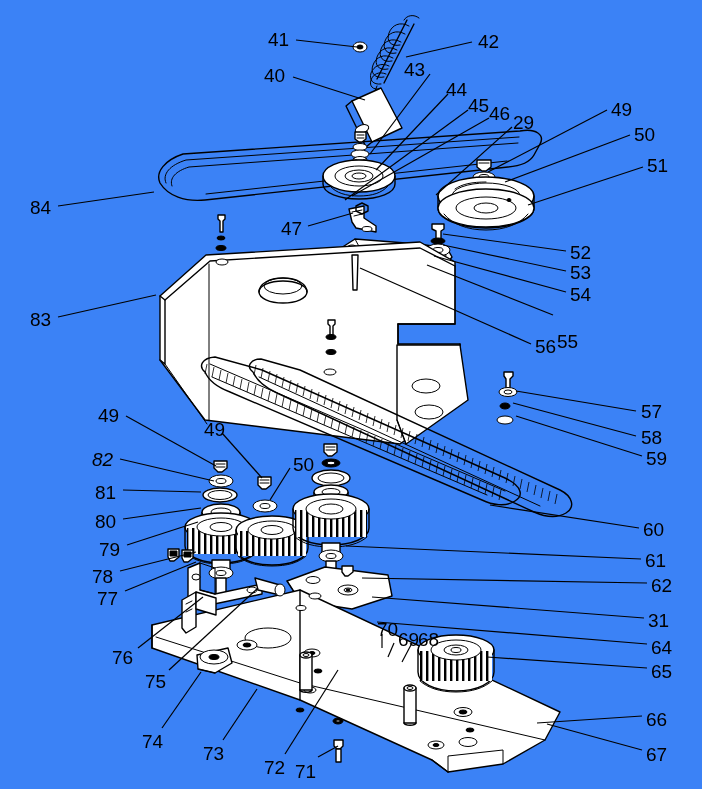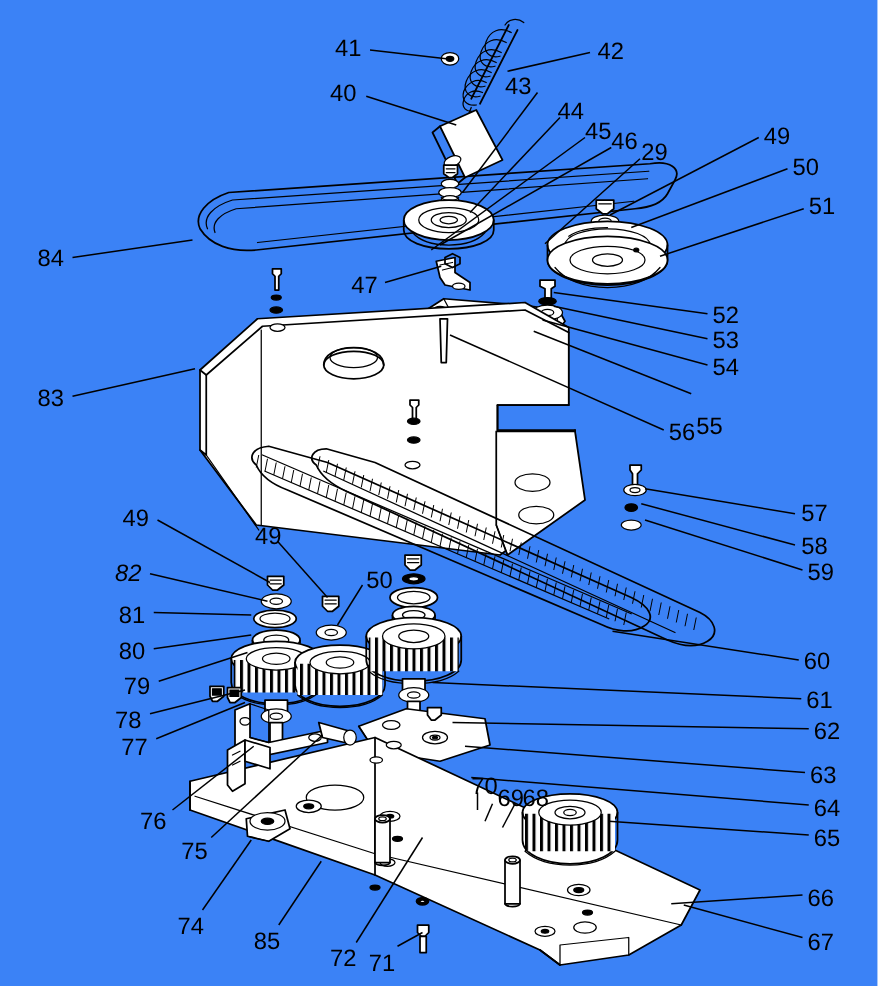--- a/index.html
+++ b/index.html
@@ -495,29 +495,29 @@
       <div class="callout" style="left: 92px; top: 450px; font-style: italic;">82</div>
       <div class="callout" style="left: 293px; top: 455px;">50</div>
       <div class="callout" style="left: 95px; top: 483px;">81</div>
       <div class="callout" style="left: 95px; top: 512px;">80</div>
       <div class="callout" style="left: 99px; top: 540px;">79</div>
       <div class="callout" style="left: 92px; top: 567px;">78</div>
       <div class="callout" style="left: 97px; top: 589px;">77</div>
       <div class="callout" style="left: 643px; top: 520px;">60</div>
       <div class="callout" style="left: 645px; top: 551px;">61</div>
       <div class="callout" style="left: 651px; top: 576px; text-align: center;">62</div>
-      <div class="callout" style="left: 648px; top: 611px;">63</div>
+      <div class="callout" style="left: 648px; top: 611px;">31</div>
       <div class="callout" style="left: 651px; top: 638px;">64</div>
       <div class="callout" style="left: 651px; top: 662px;">65</div>
       <div class="callout" style="left: 377px; top: 620px;">70</div>
       <div class="callout" style="left: 398px; top: 630px;">69</div>
       <div class="callout" style="left: 418px; top: 630px;">68</div>
       <div class="callout" style="left: 646px; top: 710px; text-align: right;">66</div>
       <div class="callout" style="left: 646px; top: 745px;">67</div>
       <div class="callout" style="left: 112px; top: 648px; text-align: right;">76</div>
       <div class="callout" style="left: 145px; top: 672px;">75</div>
       <div class="callout" style="left: 142px; top: 732px;">74</div>
-      <div class="callout" style="left: 203px; top: 744px;">85</div>
+      <div class="callout" style="left: 203px; top: 744px;">73</div>
       <div class="callout" style="left: 264px; top: 758px;">72</div>
       <div class="callout" style="left: 295px; top: 762px;">71</div>
     </div>
 
 </div>
 
 </body></html>

